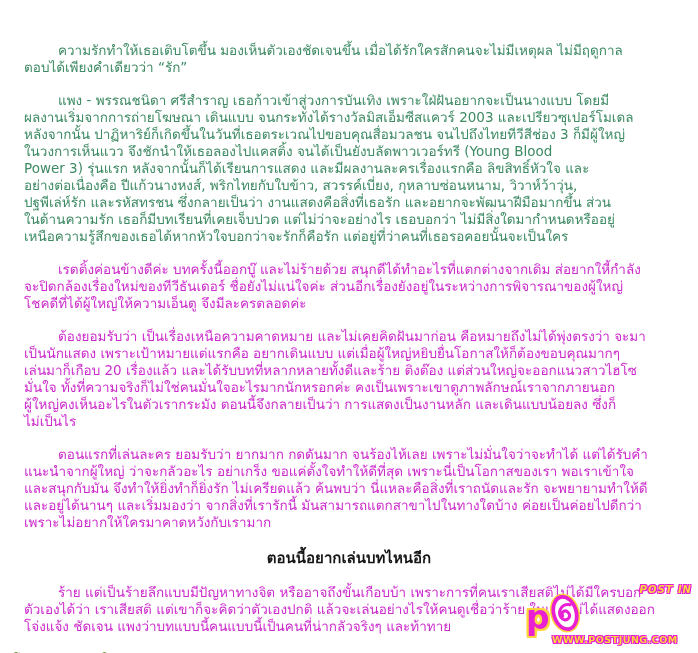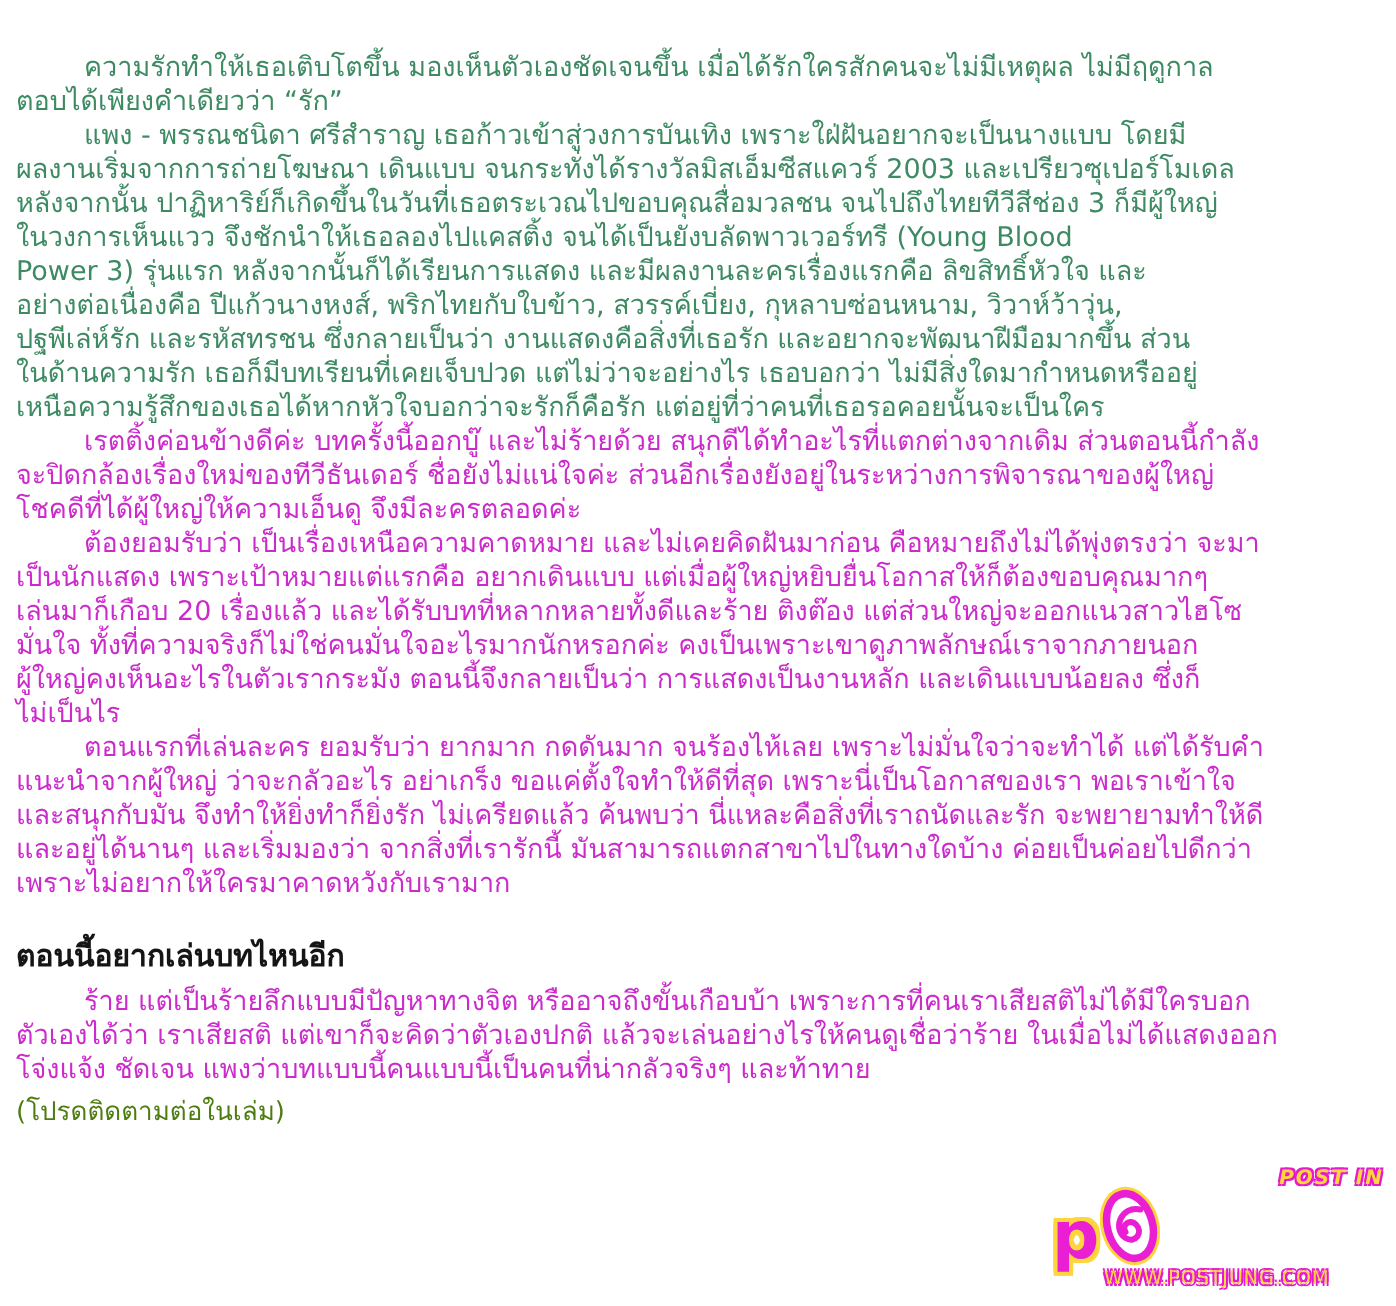--- a/index.html
+++ b/index.html
@@ -8,37 +8,37 @@
     background:#ffffff;
     overflow:hidden;
     font-family:"DejaVu Sans","Liberation Sans",sans-serif;
     position:relative;
   }
   .content{
     padding:26px 8px 0 8px;
     width:682px;
   }
   .para{
-    margin:0;
+    margin:16px;
     font-size:13.5px;
     line-height:17px;
     white-space:pre-line;
     text-indent:34px;
   }
   .para.green{ color:#3d8a63; }
   .para.magenta{ color:#cc2bcc; }
   .qheading{
     margin:8px 0 5px 0;
     font-size:15px;
     line-height:19px;
     font-weight:bold;
     color:#151515;
     white-space:pre-line;
   }
-  .qheading.q3{ margin-top:18px; }
+  .qheading.q3{ margin-top:18px;text-align:center; }
   .footer-note{
     margin:4px 0 0 0;
     font-size:13px;
     line-height:17px;
     color:#4d7c0f;
   }
   
   .logo{
     position:absolute;
     right:4px;
@@ -72,21 +72,21 @@
       -2px  2px 0 #ffd53e, 2px  2px 0 #ffd53e,
       -2px  0   0 #ffd53e, 2px  0   0 #ffd53e,
        0   -2px 0 #ffd53e, 0    2px 0 #ffd53e;
   }
   .logo-o{ margin:0 1px; display:inline-block; }
   .logo-url{
     position:absolute;
     left:26px;
     bottom:-3px;
     font-size:9.5px;
-    font-weight:normal;
+    font-weight:bold;
     color:#ffd53e;
     text-shadow:-1px -1px 0 #e619d0,1px -1px 0 #e619d0,-1px 1px 0 #e619d0,1px 1px 0 #e619d0;
     letter-spacing:0.5px;
   }
 </style>
 </head>
 <body>
 
 <div class="content">
   <p class="para green">ความรักทำให้เธอเติบโตขึ้น มองเห็นตัวเองชัดเจนขึ้น เมื่อได้รักใครสักคนจะไม่มีเหตุผล ไม่มีฤดูกาล
@@ -94,21 +94,21 @@
   <p class="para green">แพง - พรรณชนิดา ศรีสำราญ เธอก้าวเข้าสู่วงการบันเทิง เพราะใฝ่ฝันอยากจะเป็นนางแบบ โดยมี
 ผลงานเริ่มจากการถ่ายโฆษณา เดินแบบ จนกระทั่งได้รางวัลมิสเอ็มซีสแควร์ 2003 และเปรียวซุเปอร์โมเดล
 หลังจากนั้น ปาฏิหาริย์ก็เกิดขึ้นในวันที่เธอตระเวณไปขอบคุณสื่อมวลชน จนไปถึงไทยทีวีสีช่อง 3 ก็มีผู้ใหญ่
 ในวงการเห็นแวว จึงชักนำให้เธอลองไปแคสติ้ง จนได้เป็นยังบลัดพาวเวอร์ทรี (Young Blood
 Power 3) รุ่นแรก หลังจากนั้นก็ได้เรียนการแสดง และมีผลงานละครเรื่องแรกคือ ลิขสิทธิ์หัวใจ และ
 อย่างต่อเนื่องคือ ปีแก้วนางหงส์, พริกไทยกับใบข้าว, สวรรค์เบี่ยง, กุหลาบซ่อนหนาม, วิวาห์ว้าวุ่น,
 ปฐพีเล่ห์รัก และรหัสทรชน ซึ่งกลายเป็นว่า งานแสดงคือสิ่งที่เธอรัก และอยากจะพัฒนาฝีมือมากขึ้น ส่วน
 ในด้านความรัก เธอก็มีบทเรียนที่เคยเจ็บปวด แต่ไม่ว่าจะอย่างไร เธอบอกว่า ไม่มีสิ่งใดมากำหนดหรืออยู่
 เหนือความรู้สึกของเธอได้หากหัวใจบอกว่าจะรักก็คือรัก แต่อยู่ที่ว่าคนที่เธอรอคอยนั้นจะเป็นใคร</p>
 
-  <p class="para magenta">เรตติ้งค่อนข้างดีค่ะ บทครั้งนี้ออกบู๊ และไม่ร้ายด้วย สนุกดีได้ทำอะไรที่แตกต่างจากเดิม ส่วนตอนนี้กำลัง
+  <p class="para magenta">เรตติ้งค่อนข้างดีค่ะ บทครั้งนี้ออกบู๊ และไม่ร้ายด้วย สนุกดีได้ทำอะไรที่แตกต่างจากเดิม ส่อยากใหี้กำลัง
 จะปิดกล้องเรื่องใหม่ของทีวีธันเดอร์ ชื่อยังไม่แน่ใจค่ะ ส่วนอีกเรื่องยังอยู่ในระหว่างการพิจารณาของผู้ใหญ่
 โชคดีที่ได้ผู้ใหญ่ให้ความเอ็นดู จึงมีละครตลอดค่ะ</p>
 
   <p class="para magenta">ต้องยอมรับว่า เป็นเรื่องเหนือความคาดหมาย และไม่เคยคิดฝันมาก่อน คือหมายถึงไม่ได้พุ่งตรงว่า จะมา
 เป็นนักแสดง เพราะเป้าหมายแต่แรกคือ อยากเดินแบบ แต่เมื่อผู้ใหญ่หยิบยื่นโอกาสให้ก็ต้องขอบคุณมากๆ
 เล่นมาก็เกือบ 20 เรื่องแล้ว และได้รับบทที่หลากหลายทั้งดีและร้าย ติงต๊อง แต่ส่วนใหญ่จะออกแนวสาวไฮโซ
 มั่นใจ ทั้งที่ความจริงก็ไม่ใช่คนมั่นใจอะไรมากนักหรอกค่ะ คงเป็นเพราะเขาดูภาพลักษณ์เราจากภายนอก
 ผู้ใหญ่คงเห็นอะไรในตัวเรากระมัง ตอนนี้จึงกลายเป็นว่า การแสดงเป็นงานหลัก และเดินแบบน้อยลง ซึ่งก็
 ไม่เป็นไร</p>
   <p class="para magenta">ตอนแรกที่เล่นละคร ยอมรับว่า ยากมาก กดดันมาก จนร้องไห้เลย เพราะไม่มั่นใจว่าจะทำได้ แต่ได้รับคำ

